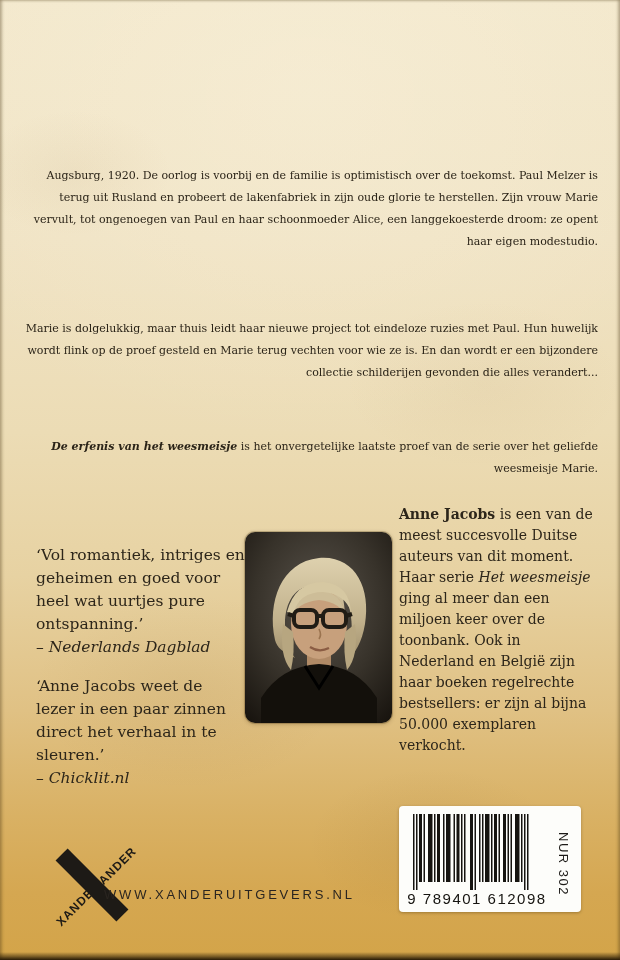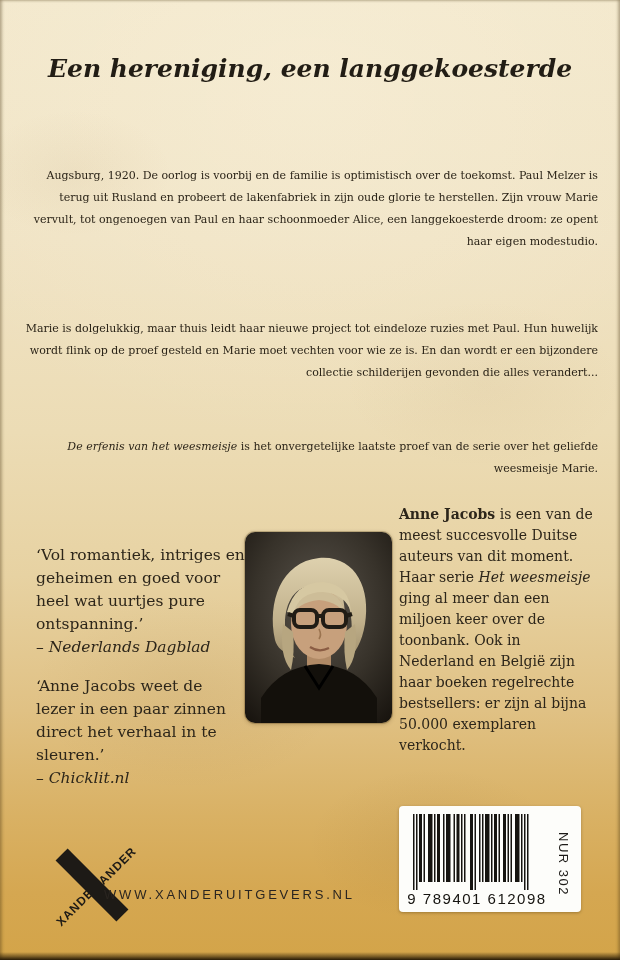--- a/index.html
+++ b/index.html
@@ -38,21 +38,21 @@
   }
   .headline span{display:block;}
 
   .synopsis{
     position:absolute;left:22px;width:576px;margin:0;
     text-align:right;font-size:11px;line-height:22px;color:#2b2418;
   }
   .p1{top:165px;}
   .p2{top:318px;}
   .p3{top:436px;}
-  .p3 i{font-style:italic;}
+  .p3 i{font-style:italic;font-weight:bold;}
 
   .reviews{
     position:absolute;left:36px;top:528px;width:210px;
     font-size:15.5px;line-height:23px;text-align:left;color:#2d261a;
   }
   .quote{margin:16px 0 14px;}
   .quote .src{font-style:italic;display:block;}
 
   .photo-frame{
     position:absolute;left:245px;top:532px;width:147px;height:191px;
@@ -94,26 +94,25 @@
     box-shadow:0 1px 3px rgba(60,40,10,.35);
   }
   .barcode svg{display:block;}
 </style>
 </head>
 <body>
 
 <div class="cover">
 
   <h1 class="headline">
-    <span>Een hereniging, een langgekoesterde</span>
   </h1>
 
   <p class="synopsis p1">Augsburg, 1920. De oorlog is voorbij en de familie is optimistisch over de toekomst. Paul Melzer is terug uit Rusland en probeert de lakenfabriek in zijn oude glorie te herstellen. Zijn vrouw Marie vervult, tot ongenoegen van Paul en haar schoonmoeder Alice, een langgekoesterde droom: ze opent haar eigen modestudio.</p>
 
-  <p class="synopsis p2">Marie is dolgelukkig, maar thuis leidt haar nieuwe project tot eindeloze ruzies met Paul. Hun huwelijk wordt flink op de proef gesteld en Marie moet vechten voor wie ze is. En dan wordt er een bijzondere collectie schilderijen gevonden die alles verandert...</p>
+  <p class="synopsis p2">Marie is dolgelukkig, maar thuis leidt haar nieuwe project tot eindeloze ruzies met Paul. Hun huwelijk wordt flink op de proef gesteld en Marie terug vechten voor wie ze is. En dan wordt er een bijzondere collectie schilderijen gevonden die alles verandert...</p>
 
   <p class="synopsis p3"><i>De erfenis van het weesmeisje</i><span> is het onvergetelijke laatste proef van de serie over het geliefde weesmeisje Marie.</span></p>
 
   <div class="reviews">
     <p class="quote">
       <span>‘Vol romantiek, intriges en geheimen en goed voor heel wat uurtjes pure ontspanning.’</span>
       <i class="src">– Nederlands Dagblad</i>
     </p>
     <p class="quote">
       <span>‘Anne Jacobs weet de lezer in een paar zinnen direct het verhaal in te sleuren.’</span>

